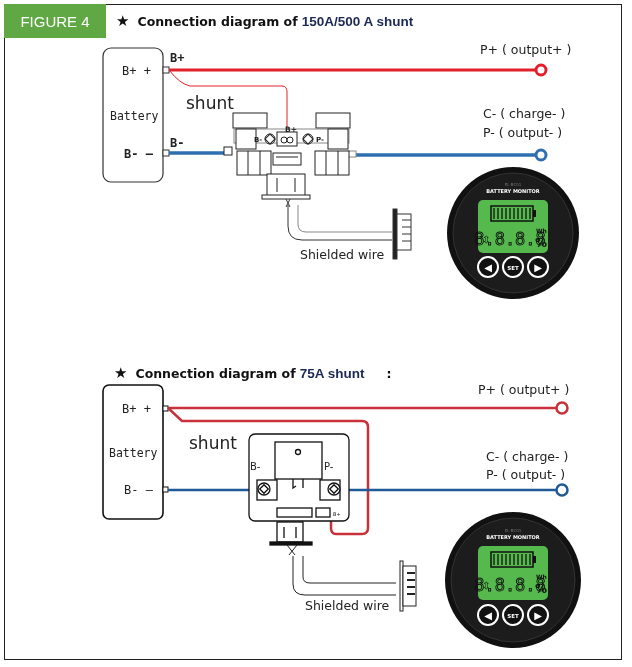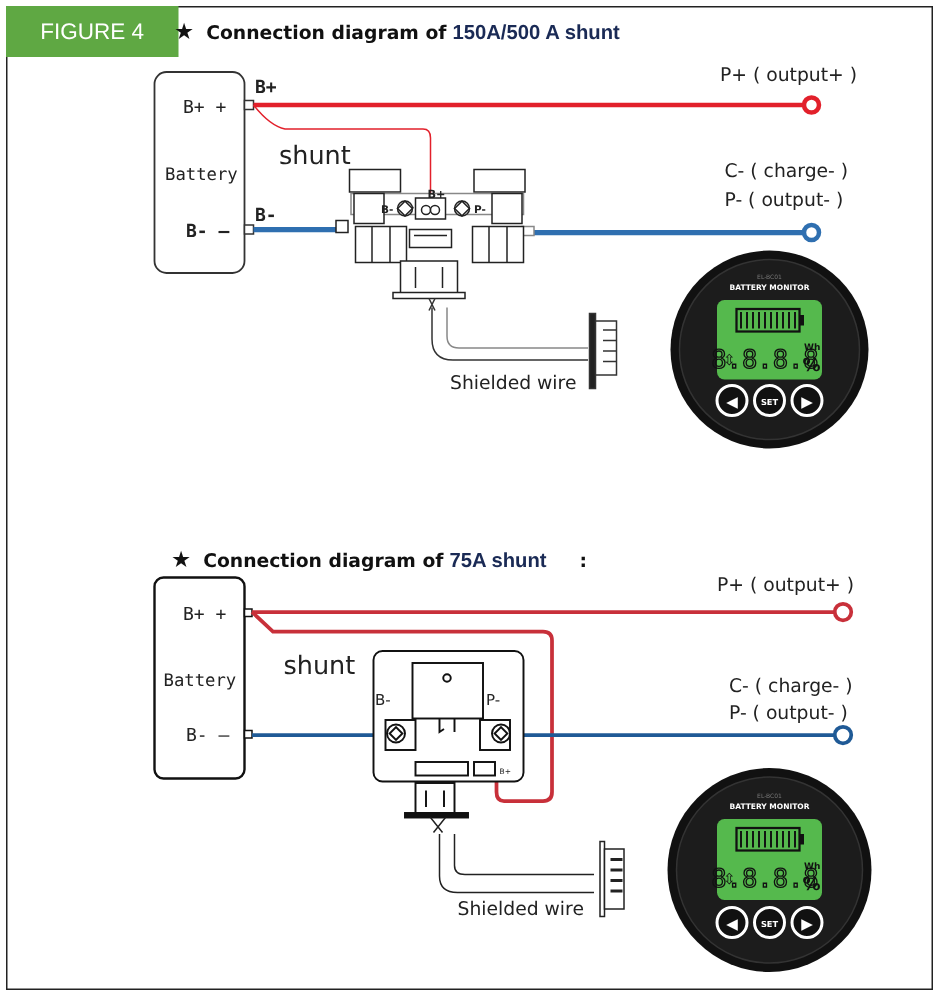--- a/index.html
+++ b/index.html
@@ -1,18 +1,18 @@
 <!DOCTYPE html>
 <html><head>
 <meta charset="utf-8">
 <style>
   html, body { margin:0; padding:0; background:#ffffff; }
   body { width:632px; height:667px; position:relative; overflow:hidden; font-family:"DejaVu Sans", sans-serif; }
   #frame { position:absolute; left:4px; top:4px; width:618px; height:656px; border:1.2px solid #222; box-sizing:border-box; background:#fff; }
-  #fig-badge { position:absolute; left:4px; top:4px; width:115px; height:34px; background:#5fa843; color:#fff; font-family:"Liberation Sans", sans-serif; font-size:15px; display:flex; align-items:center; justify-content:center; }
+  #fig-badge { position:absolute; left:4px; top:4px; width:102px; height:34px; background:#5fa843; color:#fff; font-family:"Liberation Sans", sans-serif; font-size:15px; display:flex; align-items:center; justify-content:center; }
   .heading { position:absolute; font-family:"DejaVu Sans", sans-serif; font-size:12.5px; font-weight:bold; color:#111; white-space:nowrap; }
   .heading .star { font-size:15px; margin-right:8px; font-weight:normal; }
   .heading .hl { font-family:"Liberation Sans", sans-serif; font-weight:bold; color:#1a2a55; font-size:13.5px; margin-left:4px; }
   svg { position:absolute; left:0; top:0; }
   .lbl { font-family:"DejaVu Sans", sans-serif; fill:#222; }
   .mono { font-family:"DejaVu Sans Mono", monospace; fill:#222; }
 </style>
 </head>
 <body>
 

